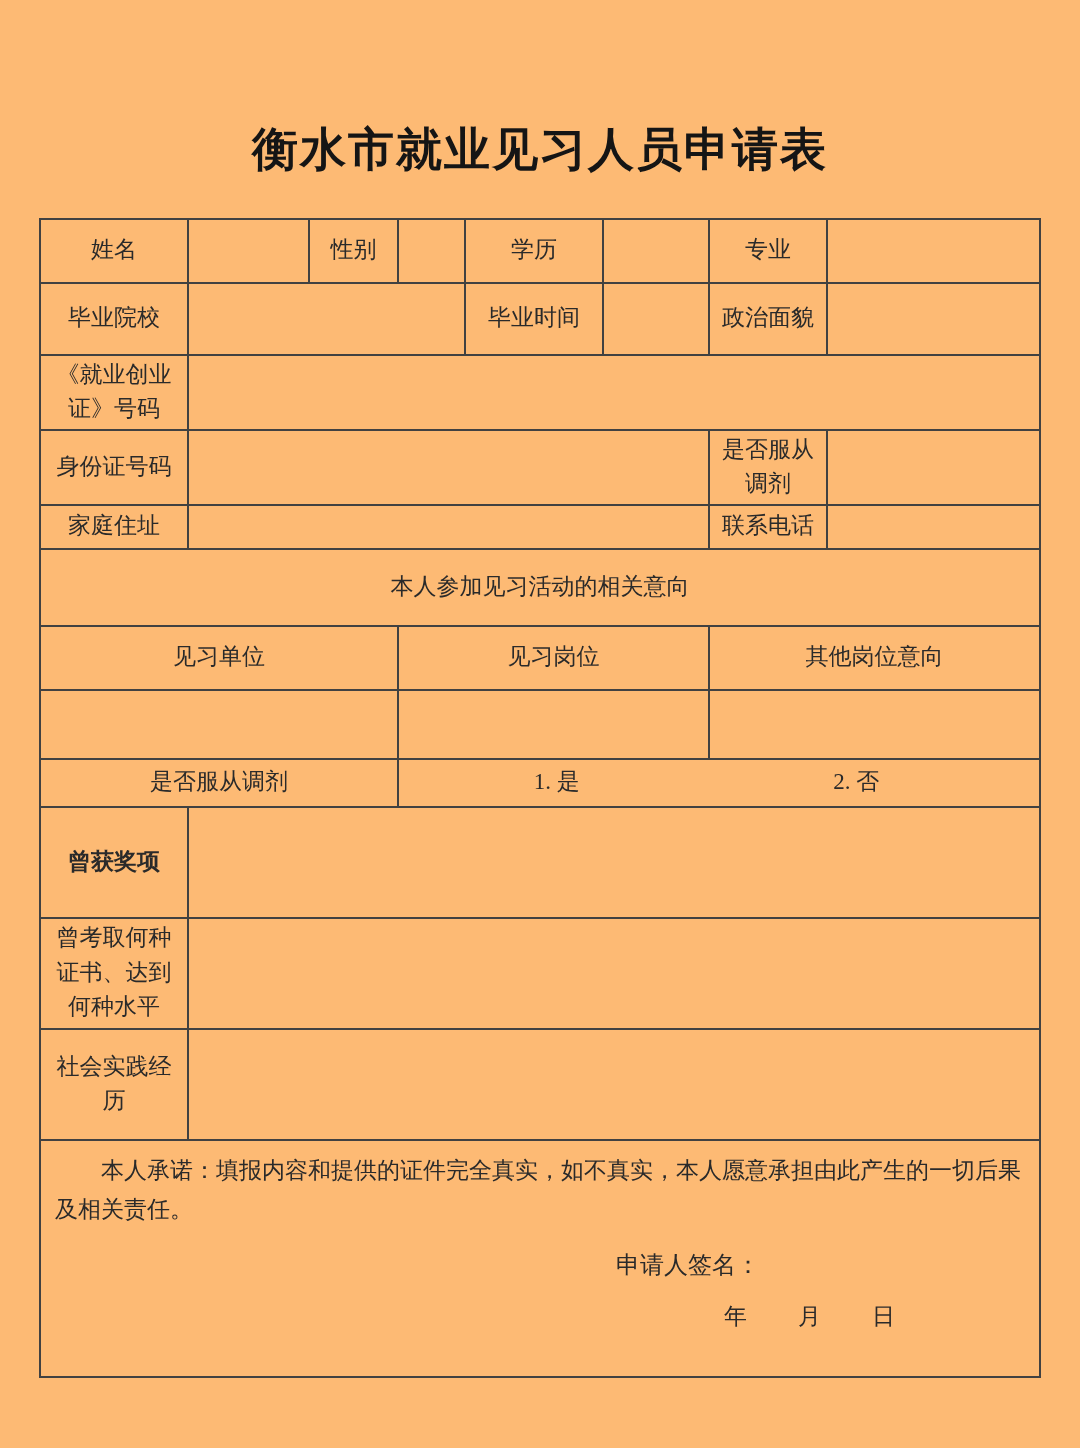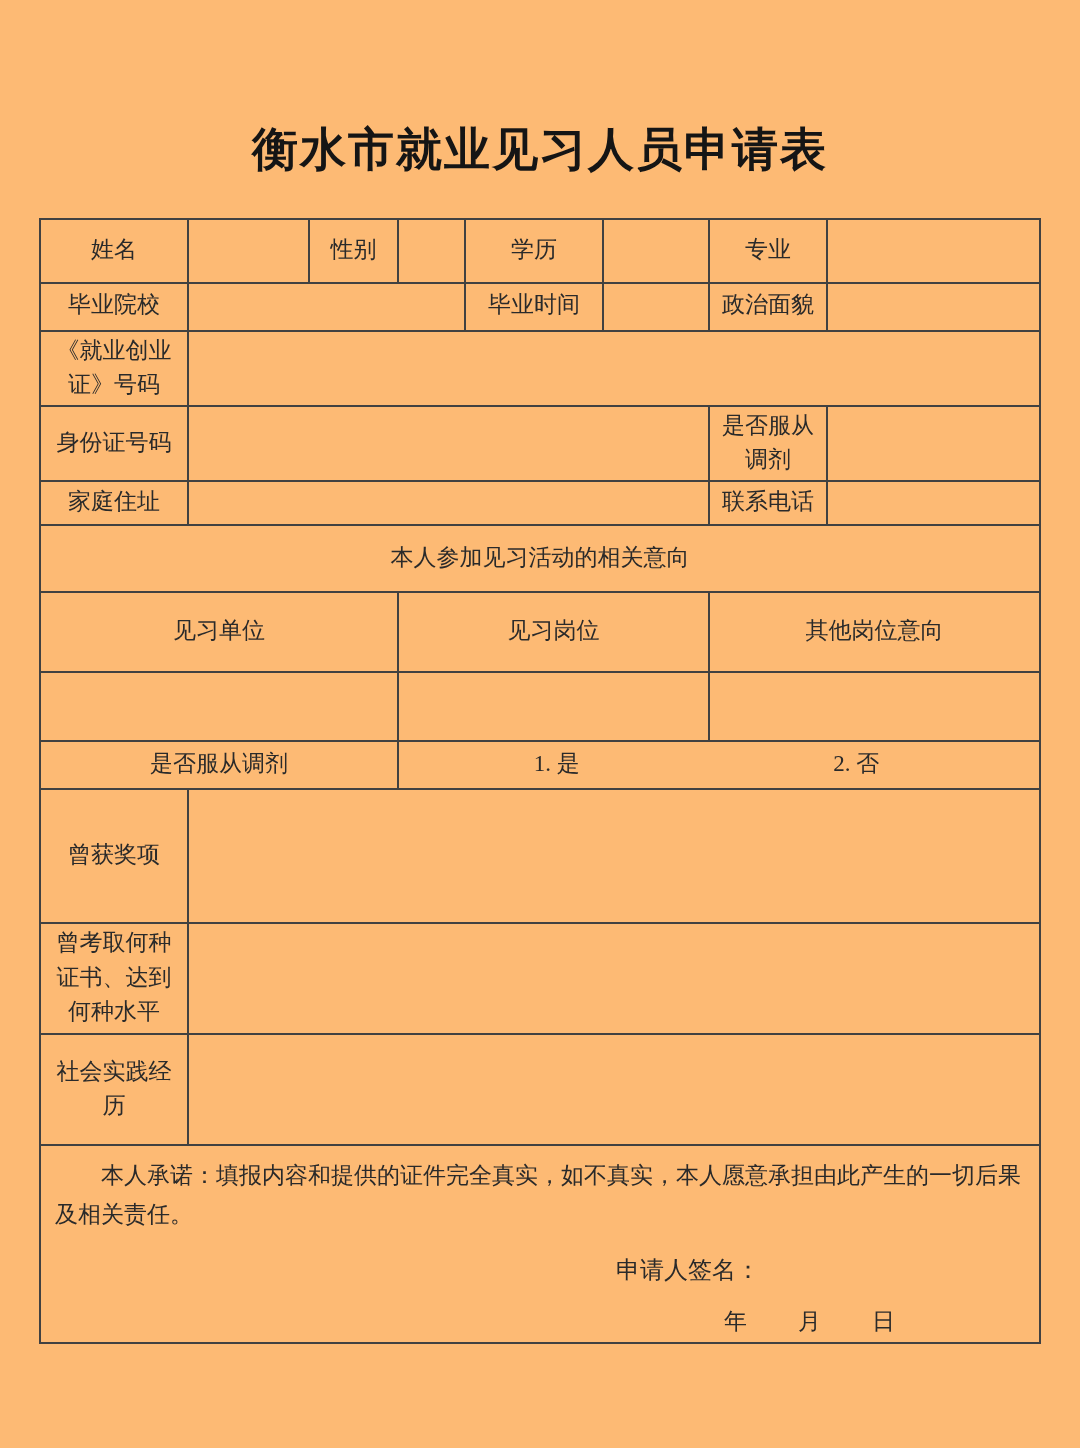--- a/index.html
+++ b/index.html
@@ -42,32 +42,32 @@
     text-align: center;
     vertical-align: middle;
     font-size: 23px;
     line-height: 1.5;
     padding: 2px 8px;
     overflow: hidden;
     word-break: break-all;
   }
   
   tr.r1  { height: 64px; }
-  tr.r2  { height: 48px; font-family: Liberation Mono, monospace; }
+  tr.r2  { height: 72px; }
   tr.r3  { height: 63px; }
   tr.r4  { height: 63px; }
   tr.r5  { height: 44px; }
-  tr.r6  { height: 67px; }
-  tr.r7  { height: 80px; }
+  tr.r6  { height: 77px; }
+  tr.r7  { height: 64px; }
   tr.r8  { height: 69px; }
   tr.r9  { height: 48px; }
-  tr.r10 { height: 134px; }
+  tr.r10 { height: 111px; font-weight: bold; }
   tr.r11 { height: 111px; margin-left: 17px; }
   tr.r12 { height: 111px; }
-  tr.r13 { height: 198px; }
+  tr.r13 { height: 237px; }
 
   .yn-wrap {
     display: flex;
     padding-right: 25px;
   }
   .yn-wrap span {
     flex: 1;
     text-align: center;
   }
   td.commit-cell {

